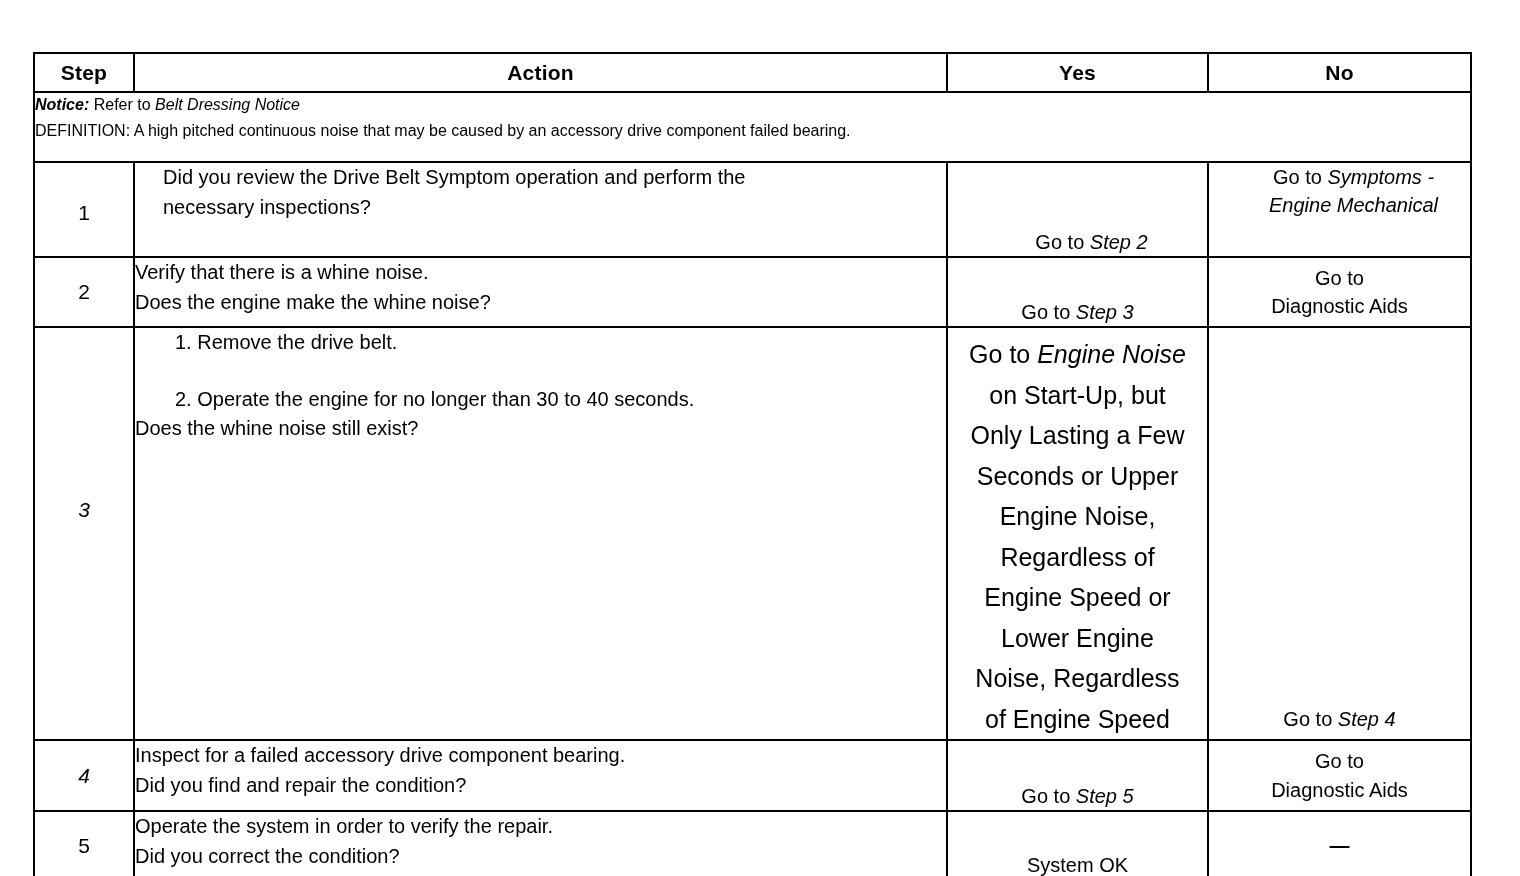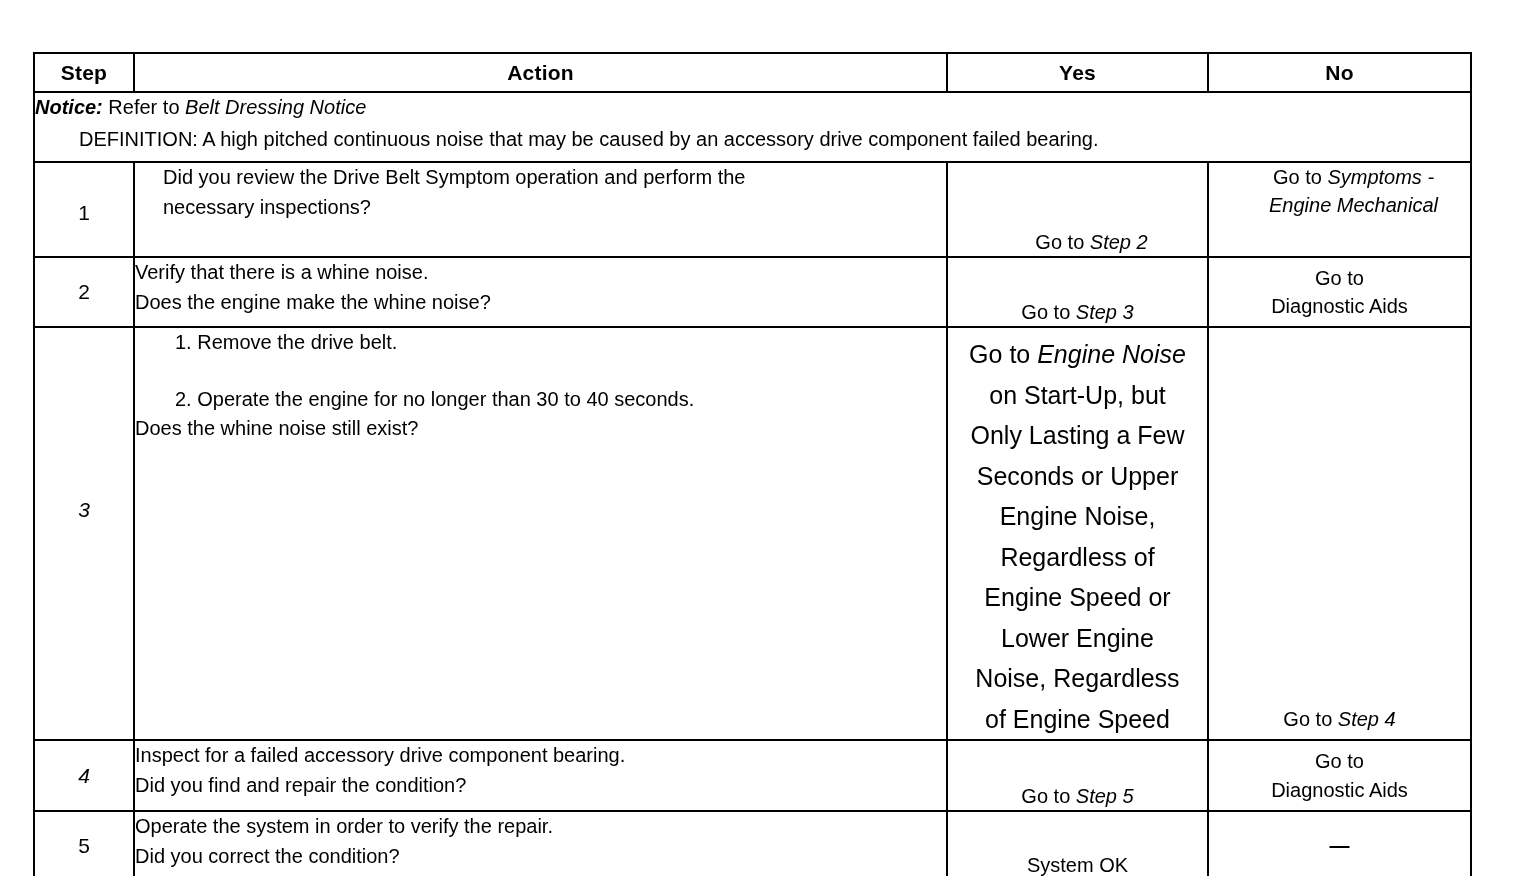--- a/index.html
+++ b/index.html
@@ -56,33 +56,32 @@
     font-weight: bold;
     font-size: 21px;
     letter-spacing: .2px;
     vertical-align: middle;
     padding: 0 4px;
   }
 
   
   td.notice-cell {
     padding: 6px 10px 8px 14px;
-    font-size: 20px;
+    font-size: 16px;
     line-height: 1.45;
   }
   .notice-line  { white-space: nowrap; }
   .notice-label {
     font-weight: bold;
     font-style: italic;
   }
   .ital { font-style: italic; }
   .def-line {
     white-space: nowrap;
     margin-top: 3px;
-    padding-left: 44px;
   }
 
   
   td.step-cell {
     text-align: center;
     font-size: 21px;
     padding: 0;
     position: relative;
   }
   td.step-cell .stepnum {

